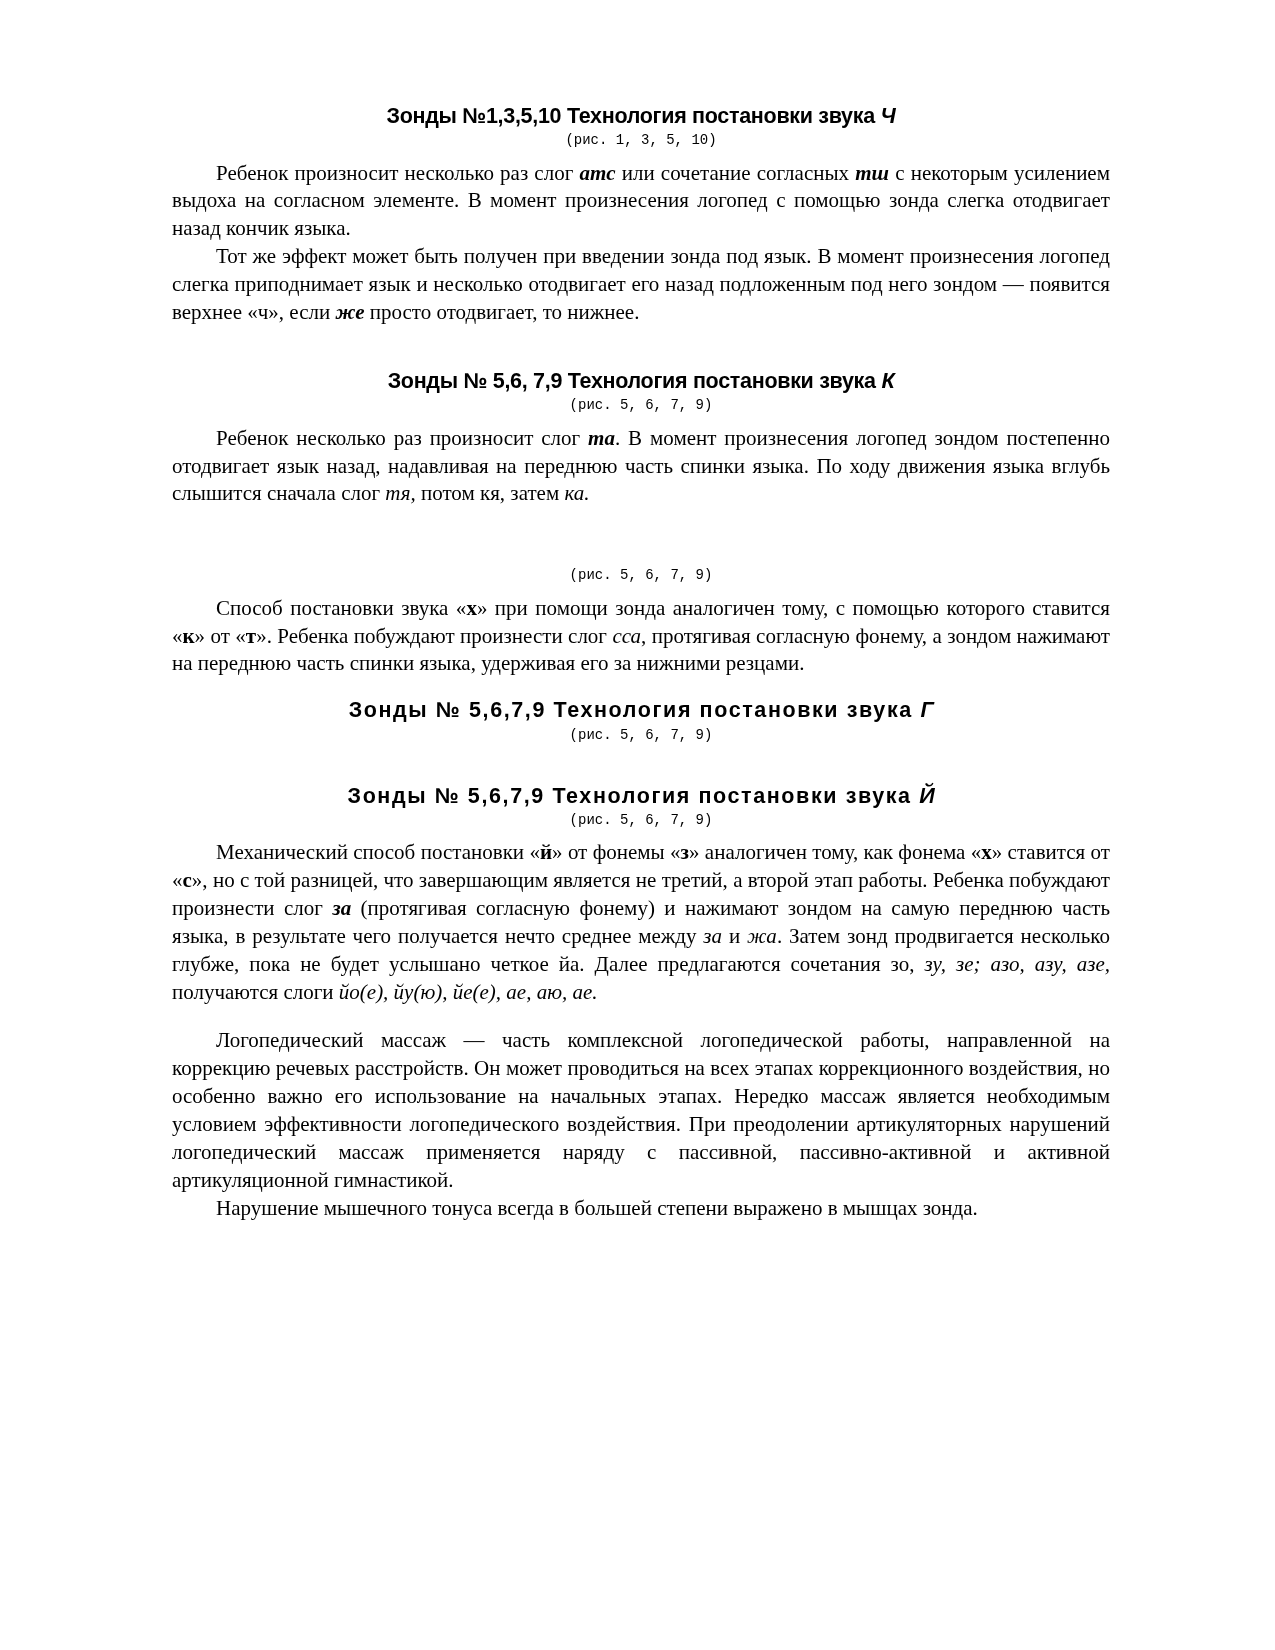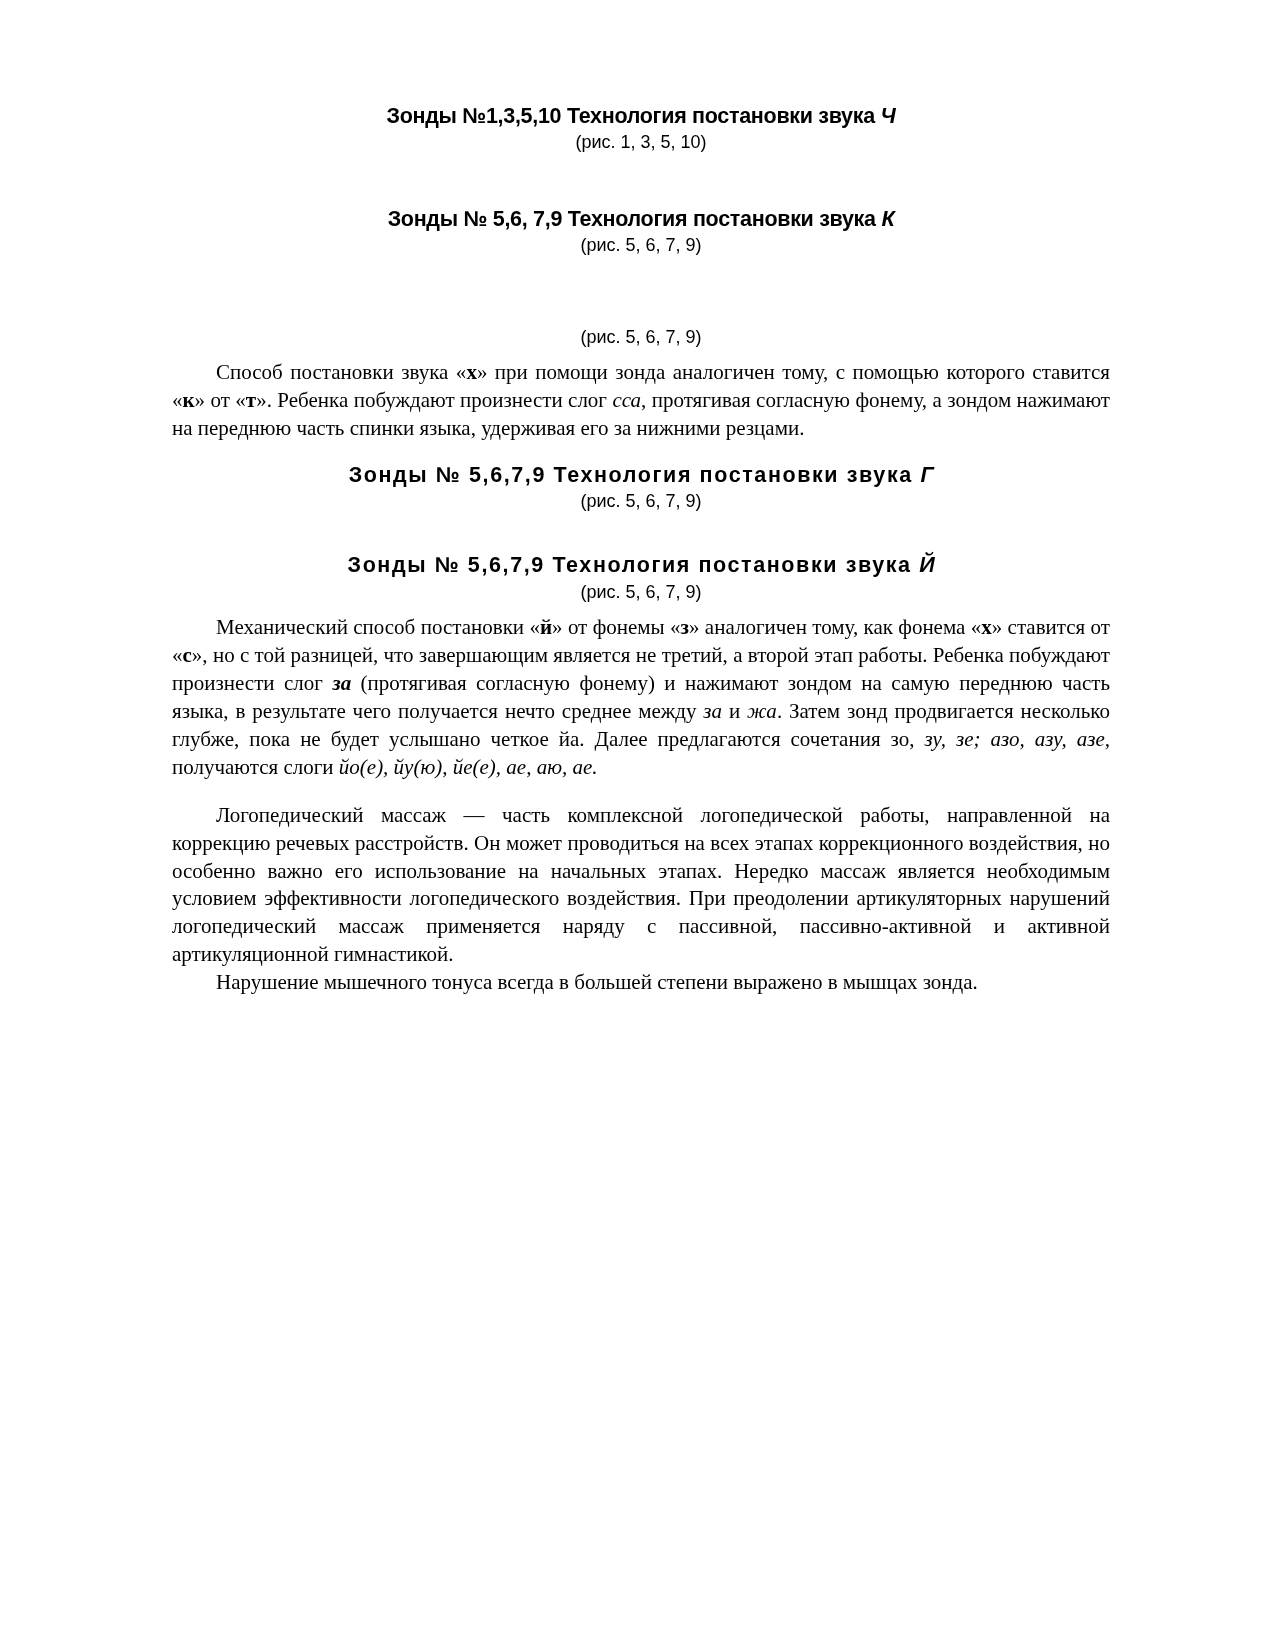--- a/index.html
+++ b/index.html
@@ -38,24 +38,24 @@
     white-space: nowrap;
   }
   .sec-head .em {
     font-style: italic;
   }
   .sec-head.spaced .lead {
     letter-spacing: 1.6px;
   }
   .fig-line {
     text-align: center;
-    font-size: 18px;
+    font-size: 14px;
     line-height: 1.3;
     margin: 2px 0 0 0;
-    font-family: Liberation Sans, sans-serif;
+    font-family: Liberation Mono, monospace;
   }
 
   
   p.body {
     font-size: 21px;
     line-height: 1.33;
     text-align: justify;
     text-indent: 44px;
     margin: 0;
     hyphens: manual;
@@ -73,26 +73,29 @@
 </style>
 </head>
 <body>
 
 <div class="page">
   <div class="content">
 
     <h2 class="sec-head"><span class="lead">Зонды №1,3,5,10 Технология постановки звука </span><span class="em">Ч</span></h2>
     <div class="fig-line">(рис. 1, 3, 5, 10)</div>
     <div class="gap-xs"></div>
+    <p class="body">Ребенок произносит несколько раз слог <b class="bi">атс</b> или сочетание согласных <b class="bi">тш</b> с некоторым усилением выдоха на согласном элементе. В момент произнесения логопед с помощью зонда слегка отодвигает назад кончик языка.</p>
+    <p class="body">Тот же эффект может быть получен при введении зонда под язык. В момент произнесения логопед слегка приподнимает язык и несколько отодвигает его назад подложенным под него зондом — появится верхнее «ч», если <b class="bi">же</b> просто отодвигает, то нижнее.</p>
 
     <div class="gap-l"></div>
 
     <h2 class="sec-head"><span class="lead">Зонды № 5,6, 7,9 Технология постановки звука </span><span class="em">К</span></h2>
     <div class="fig-line">(рис. 5, 6, 7, 9)</div>
     <div class="gap-xs"></div>
+    <p class="body">Ребенок несколько раз произносит слог <b class="bi">та</b>. В момент произнесения логопед зондом постепенно отодвигает язык назад, надавливая на переднюю часть спинки языка. По ходу движения языка вглубь слышится сначала слог <i class="it">тя,</i> потом кя, затем <i class="it">ка.</i></p>
 
     <div class="gap-xl"></div>
 
     <div class="fig-line">(рис. 5, 6, 7, 9)</div>
     <div class="gap-xs"></div>
     <p class="body">Способ постановки звука «<b class="bd">х</b>» при помощи зонда аналогичен тому, с помощью которого ставится «<b class="bd">к</b>» от «<b class="bd">т</b>». Ребенка побуждают произнести слог <i class="it">сса</i>, протягивая согласную фонему, а зондом нажимают на переднюю часть спинки языка, удерживая его за нижними резцами.</p>
 
     <div class="gap-s"></div>
 
     <h2 class="sec-head spaced"><span class="lead">Зонды № 5,6,7,9 Технология постановки звука </span><span class="em">Г</span></h2>

